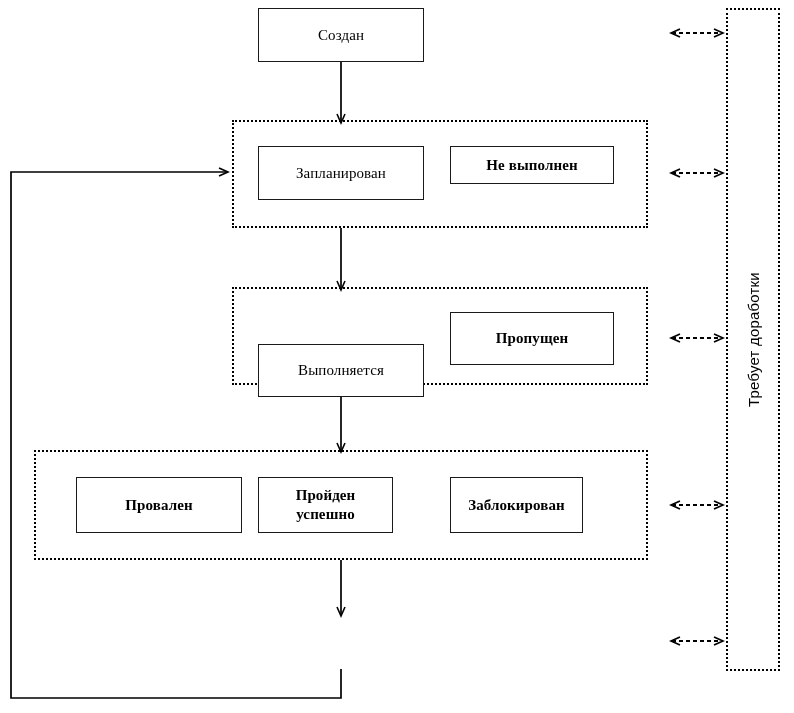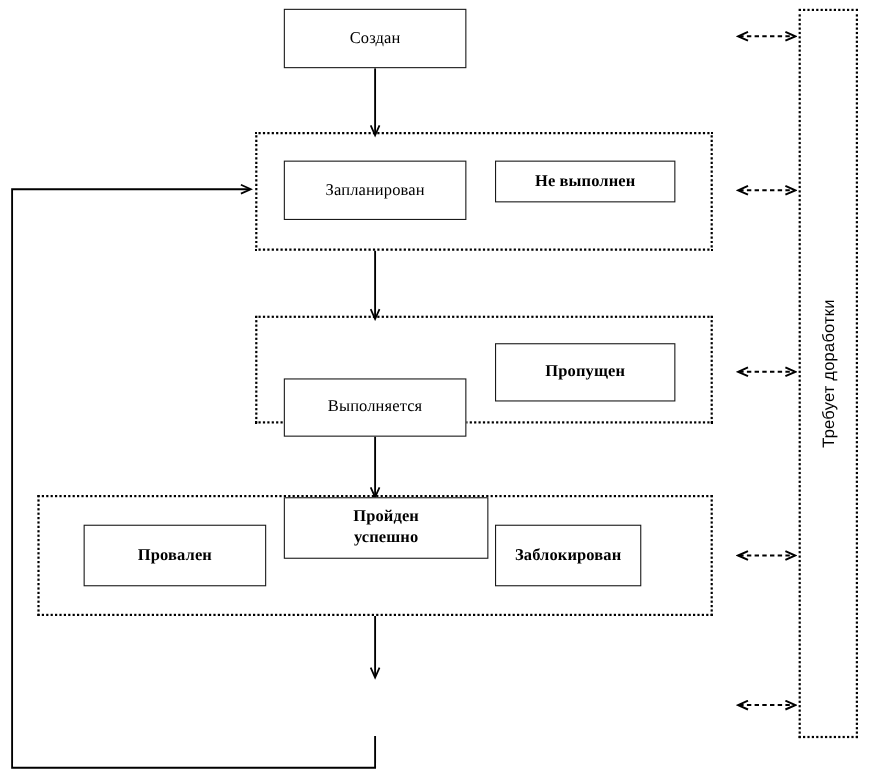--- a/index.html
+++ b/index.html
@@ -135,21 +135,21 @@
   </div>
 
   <div class="state-box weight-bold" style="left:450px; top:312px; width:164px; height:53px;">
     <span class="label-text">Пропущен</span>
   </div>
 
   <div class="state-box weight-bold" style="left:64px; top:477px; width:166px; height:56px;margin-left:12px;">
     <span class="label-text">Провален</span>
   </div>
 
-  <div class="state-box weight-bold" style="left:258px; top:452px; width:186px; height:56px;">
+  <div class="state-box weight-bold" style="left:258px; top:477px; width:135px; height:56px;">
     <span class="label-text">Пройден
 успешно</span>
   </div>
 
   <div class="state-box weight-bold" style="left:450px; top:477px; width:133px; height:56px;align-items:center;">
     <span class="label-text">Заблокирован</span>
   </div>
 
 
   <div class="rework-box" style="left:726px; top:8px; width:54px; height:663px;">

